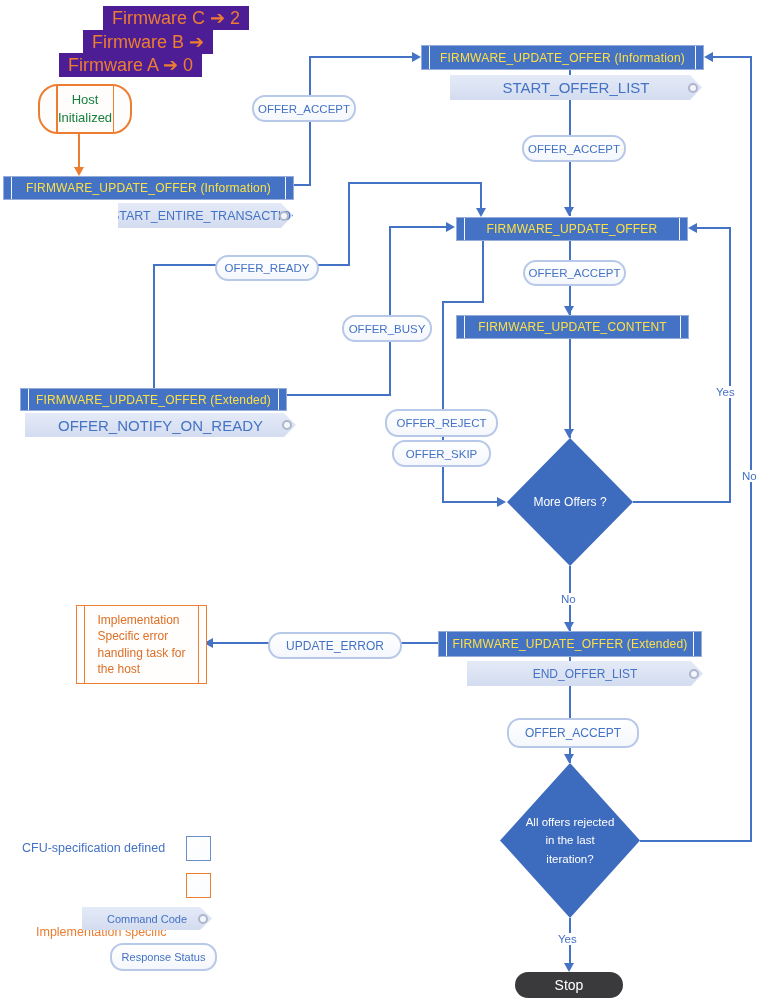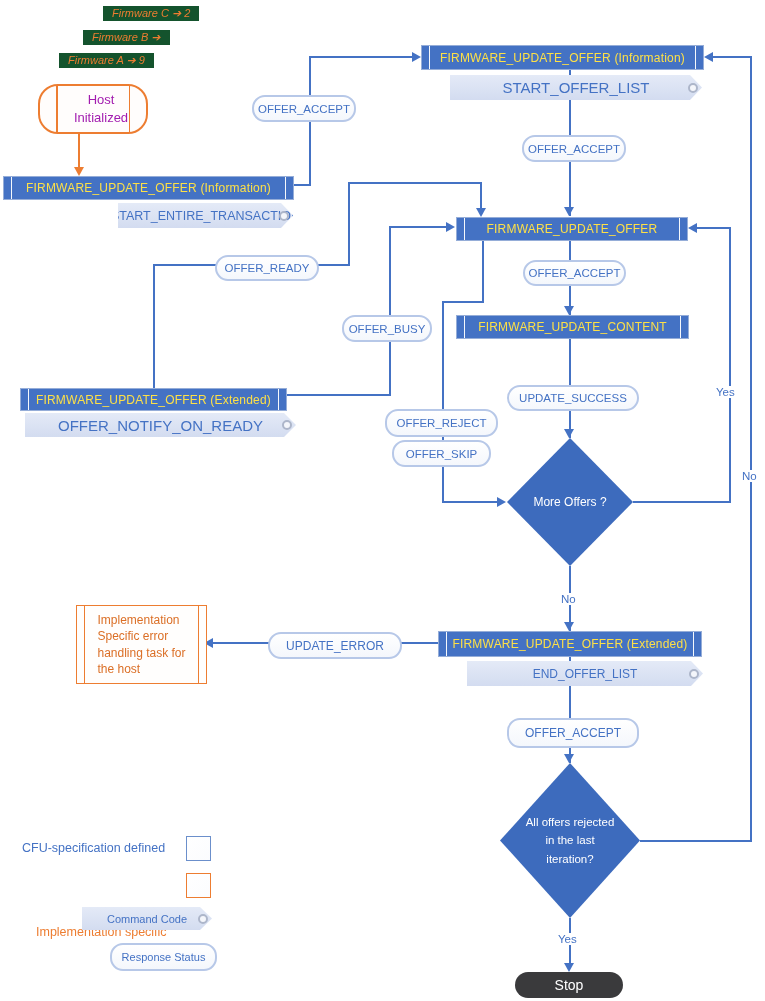--- a/index.html
+++ b/index.html
@@ -30,36 +30,36 @@
        border:2px solid #adb6ca;border-radius:50%;background:#f4f6fb;}
   .tag .txt{white-space:nowrap;}
   
   .pill{position:absolute;background:linear-gradient(#ffffff,#f4f7fc);border:2px solid #B7C8E8;border-radius:13px;
         color:#4472C4;display:flex;align-items:center;justify-content:center;font-size:11.5px;white-space:nowrap;}
   
   .diamond{position:absolute;background:#3D6BBD;clip-path:polygon(50% 0,100% 50%,50% 100%,0 50%);
            display:flex;align-items:center;justify-content:center;color:#fff;text-align:center;white-space:pre-line;}
   
   .host{position:absolute;border:2px solid #ED7D31;border-radius:20px;background:#fffdfc;
-        display:flex;align-items:center;justify-content:center;color:#a21caf;font-size:13px;
-        text-align:center;white-space:pre-line;line-height:1.35;padding-left:16px;}
+        display:flex;align-items:center;justify-content:center;color:#15803d;font-size:13px;
+        text-align:center;white-space:pre-line;line-height:1.35;}
   .host::before,.host::after{content:"";position:absolute;top:0;bottom:0;width:1.5px;background:#ED7D31;}
   .host::before{left:16px;}
   .host::after{right:16px;}
   
   .ibox{position:absolute;border:1.5px solid #ED7D31;background:#fffefd;display:flex;align-items:center;justify-content:center;
         color:#DB6F26;font-size:12px;text-align:left;white-space:pre-line;line-height:1.35;}
   .ibox::before,.ibox::after{content:"";position:absolute;top:0;bottom:0;width:1px;background:#ED7D31;}
   .ibox::before{left:7px;}
   .ibox::after{right:7px;}
   
   .stop{position:absolute;background:#3A3A3C;border-radius:13px;color:#fff;font-size:14px;
         display:flex;align-items:center;justify-content:center;}
   
-  .hl{position:absolute;background:#14532d;color:#ED7D31;font-size:11px;padding:1px 9px;white-space:nowrap;font-style:italic;}
+  .hl{position:absolute;background:#4c1d95;color:#ED7D31;font-size:18px;padding:1px 9px;white-space:nowrap;}
   
   .elbl{position:absolute;color:#4472C4;font-size:11.5px;background:#fff;padding:0 2px;}
   
   .ltext{position:absolute;font-size:12.5px;white-space:nowrap;}
   .ltext.blue{color:#4472C4;}
   .ltext.orange{color:#ED7D31;margin-top:47px;}
   .lsq{position:absolute;width:23px;height:23px;background:linear-gradient(135deg,#ffffff,#fbfcfe);}
   .lsq.blue{border:1.5px solid #6B8FCB;}
   .lsq.orange{border:1.5px solid #ED7D31;}
 </style>
@@ -120,21 +120,21 @@
   <div class="arw right" style="left:446px;top:222px;"></div>
 
   <div class="seg v" style="left:482px;top:239px;height:63px;"></div>
   <div class="seg h" style="left:443px;top:301px;width:41px;"></div>
   <div class="seg v" style="left:442px;top:301px;height:201px;"></div>
   <div class="seg h" style="left:442px;top:501px;width:57px;"></div>
   <div class="arw right" style="left:497px;top:497px;"></div>
 
   <div class="hl" style="left:103px;top:6px;">Firmware C ➔ 2</div>
   <div class="hl" style="left:83px;top:30px;">Firmware B ➔</div>
-  <div class="hl" style="left:59px;top:53px;">Firmware A ➔ 9</div>
+  <div class="hl" style="left:59px;top:53px;">Firmware A ➔ 0</div>
 
   <div class="host" style="left:38px;top:84px;width:90px;height:46px;">Host
 Initialized</div>
 
   <div class="pbox" style="left:3px;top:176px;width:289px;height:22px;">
     <span class="lbl">FIRMWARE_UPDATE_OFFER (Information)</span>
   </div>
   <div class="pbox" style="left:421px;top:45px;width:281px;height:23px;">
     <span class="lbl">FIRMWARE_UPDATE_OFFER (Information)</span>
   </div>
@@ -166,21 +166,20 @@
   <div class="tag" style="left:467px;top:661px;width:236px;height:25px;font-size:12px;">
     <span class="txt">END_OFFER_LIST</span>
     <span class="hole"></span>
   </div>
 
   <div class="pill" style="left:252px;top:95px;width:100px;height:23px;">OFFER_ACCEPT</div>
   <div class="pill" style="left:522px;top:135px;width:100px;height:23px;">OFFER_ACCEPT</div>
   <div class="pill" style="left:215px;top:255px;width:100px;height:22px;">OFFER_READY</div>
   <div class="pill" style="left:523px;top:260px;width:99px;height:22px;">OFFER_ACCEPT</div>
   <div class="pill" style="left:342px;top:315px;width:86px;height:23px;">OFFER_BUSY</div>
-  <div class="pill" style="left:507px;top:385px;width:128px;height:22px;">UPDATE_SUCCESS</div>
   <div class="pill" style="left:385px;top:409px;width:109px;height:24px;">OFFER_REJECT</div>
   <div class="pill" style="left:392px;top:440px;width:95px;height:23px;">OFFER_SKIP</div>
   <div class="pill" style="left:268px;top:632px;width:130px;height:23px;font-size:12px;">UPDATE_ERROR</div>
   <div class="pill" style="left:507px;top:718px;width:128px;height:26px;font-size:12px;">OFFER_ACCEPT</div>
 
   <div class="diamond" style="left:507px;top:438px;width:126px;height:128px;font-size:12px;text-align:center;">More Offers ?</div>
   <div class="diamond" style="left:500px;top:763px;width:140px;height:155px;font-size:11.5px;line-height:1.6;">All offers rejected
 in the last
 iteration?</div>
 

